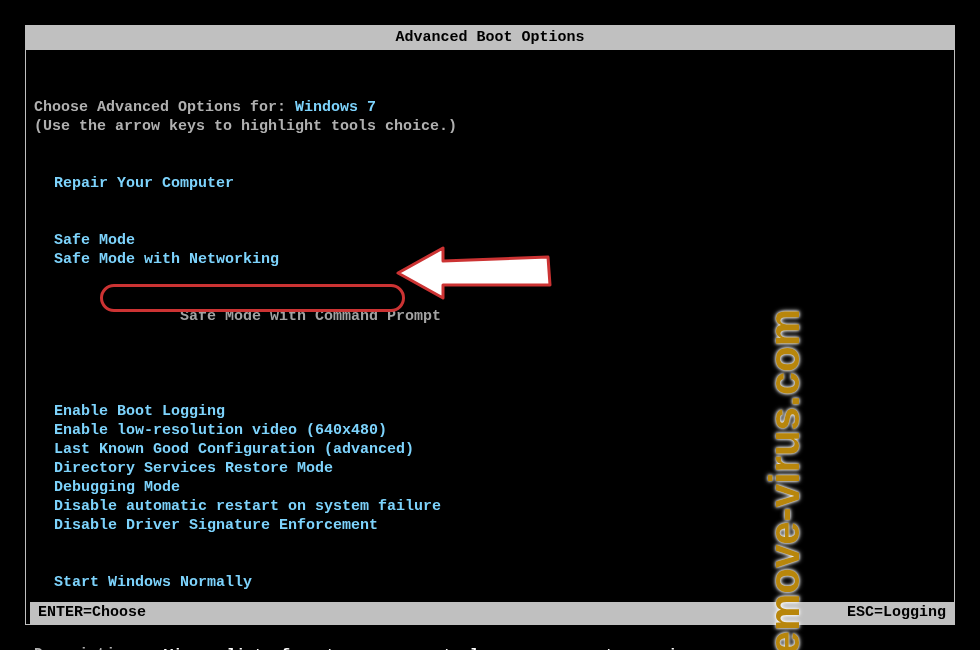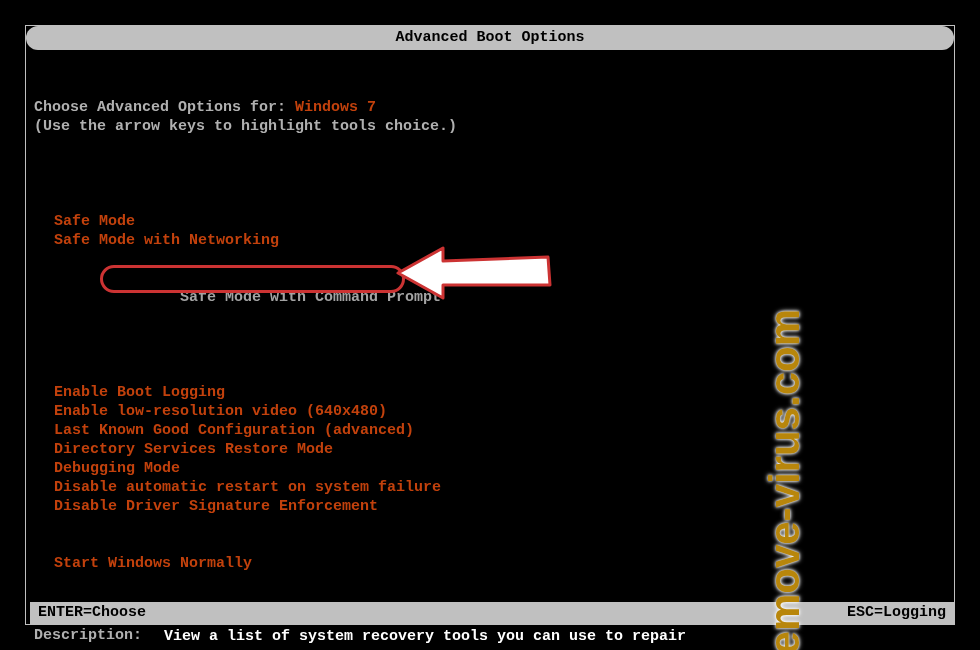--- a/index.html
+++ b/index.html
@@ -23,31 +23,30 @@
       border: 1px solid #c0c0c0;
       background: #000;
     }
     .title-bar {
       background: #c0c0c0;
       color: #000;
       text-align: center;
       padding: 4px 0;
       height: 24px;
       line-height: 16px;
-      border-radius: 12px;
     }
     .content {
       padding: 48px 8px 0 8px;
       position: relative;
     }
     .line {
       line-height: 19px;
       white-space: pre;
     }
-    .white { color: #c2410c; }
+    .white { color: #7dd3fc; }
     .gray { color: #b0b0b0; }
     .indent { padding-left: 20px; }
     .selected {
       color: #a3a3a3;
       display: inline;
       position: relative;
     }
     .highlight-wrapper {
       position: relative;
       display: inline-block;
@@ -116,20 +115,21 @@
     <span>Advanced Boot Options</span>
   </div>
 
   <div class="content">
     <div class="line"><span>Choose Advanced Options for: </span><span class="white">Windows 7</span></div>
     <div class="line">(Use the arrow keys to highlight tools choice.)</div>
 
     <div class="line">&nbsp;</div>
     <div class="line">&nbsp;</div>
 
+    <div class="line indent white">Repair Your Computer</div>
 
     <div class="line">&nbsp;</div>
     <div class="line">&nbsp;</div>
 
     <div class="line indent white">Safe Mode</div>
     <div class="line indent white">Safe Mode with Networking</div>
     <div class="line indent">
       <span class="highlight-wrapper">
         <span class="selected">Safe Mode with Command Prompt</span>
         <span class="red-circle"></span>

